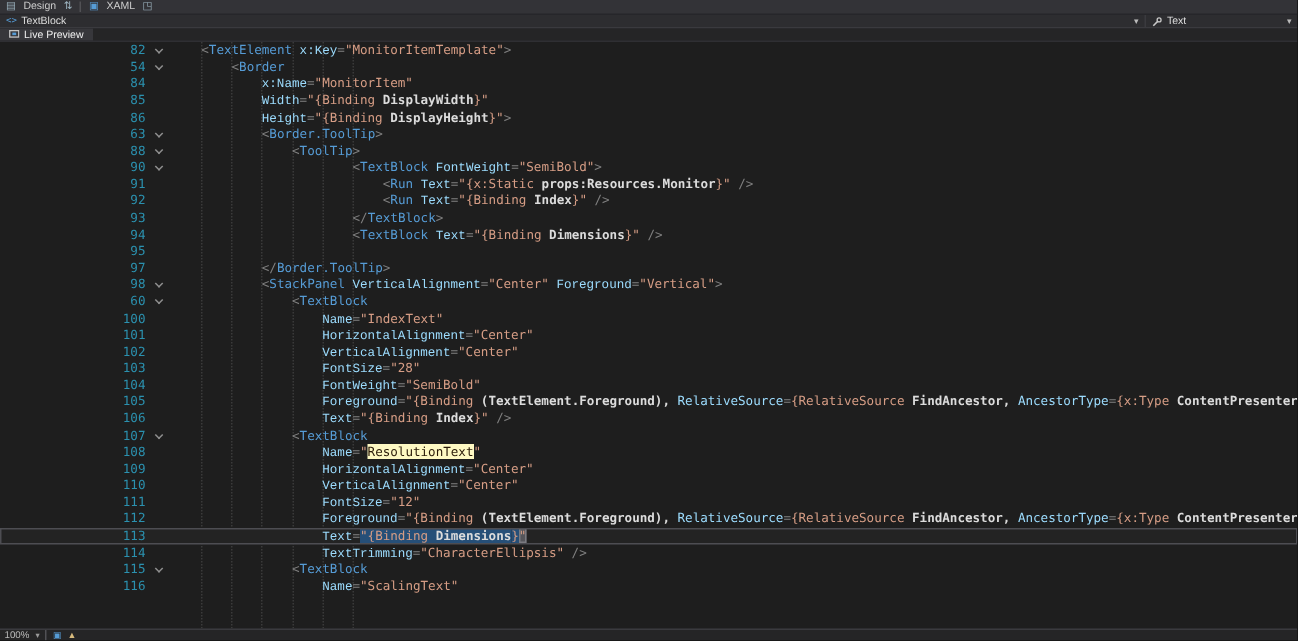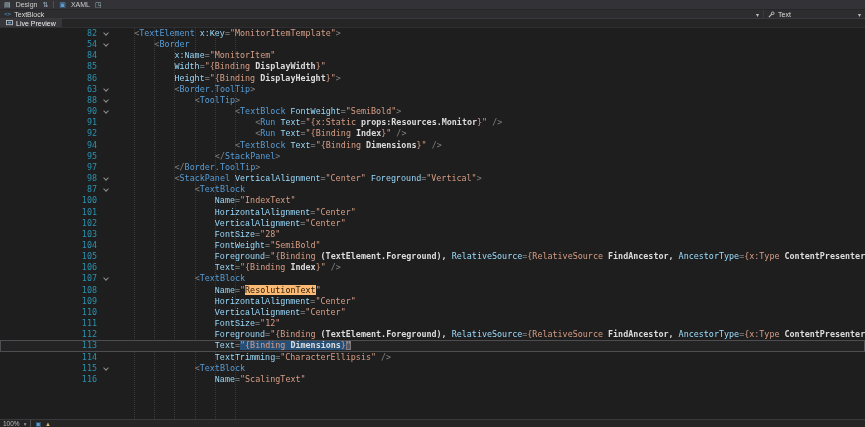--- a/index.html
+++ b/index.html
@@ -58,21 +58,21 @@
   }
   .code{white-space:pre;flex:1 1 auto;}
   
   .d{color:#808080;}
   .t{color:#569CD6;}
   .a{color:#9CDCFE;font-family:Liberation Mono, monospace;}
   .p{color:#9CDCFE;}
   .s{color:#D69D85;}
   .w{color:#DCDCDC;font-weight:bold;}
   .sel{background:#264F78;}
-  .find{background:#fdba74;color:#2A1A08;}
+  .find{background:#fef9c3;color:#2A1A08;}
   .qmatch{background:#55555a;outline:1px solid #7a7a80;outline-offset:-1px;}
   
   .bottombar{
     position:absolute;left:0;right:0;bottom:0;height:8px;
     background:#252526;border-top:1px solid #3a3a3e;
     display:flex;align-items:center;gap:4px;padding:0 3px;
     font-size:6.5px;color:#BBBBBB;
   }
   .bottombar .caret{font-size:5.5px;color:#9a9a9a;}
   .s-ico{font-size:6px;line-height:6px;}
@@ -184,43 +184,47 @@
           <span class="num">91</span>
           <span class="fold"></span>
           <span class="code"><span class="d">                            &lt;</span><span class="t">Run</span><span class="d"> </span><span class="a">Text</span><span class="d">=</span><span class="s">"{x:Static </span><span class="w">props:Resources.Monitor</span><span class="s">}"</span><span class="d"> /&gt;</span></span>
         </div>
         <div class="line">
           <span class="num">92</span>
           <span class="fold"></span>
           <span class="code"><span class="d">                            &lt;</span><span class="t">Run</span><span class="d"> </span><span class="a">Text</span><span class="d">=</span><span class="s">"{Binding </span><span class="w">Index</span><span class="s">}"</span><span class="d"> /&gt;</span></span>
         </div>
         <div class="line">
+          <span class="num">93</span>
+          <span class="fold"></span>
+          <span class="code"><span class="d">                        &lt;/</span><span class="t">TextBlock</span><span class="d">&gt;</span></span>
+        </div>
+        <div class="line">
           <span class="num">94</span>
           <span class="fold"></span>
           <span class="code"><span class="d">                        &lt;</span><span class="t">TextBlock</span><span class="d"> </span><span class="a">Text</span><span class="d">=</span><span class="s">"{Binding </span><span class="w">Dimensions</span><span class="s">}"</span><span class="d"> /&gt;</span></span>
         </div>
         <div class="line">
           <span class="num">95</span>
           <span class="fold"></span>
-          <span class="code"><span class="d">                    &lt;/</span><span class="t">StackPanel</span><span class="d">&gt;</span></span>
         </div>
         <div class="line">
           <span class="num">97</span>
           <span class="fold"></span>
           <span class="code"><span class="d">            &lt;/</span><span class="t">Border.ToolTip</span><span class="d">&gt;</span></span>
         </div>
         <div class="line">
           <span class="num">98</span>
           <span class="fold">
             <i></i>
           </span>
           <span class="code"><span class="d">            &lt;</span><span class="t">StackPanel</span><span class="d"> </span><span class="a">VerticalAlignment</span><span class="d">=</span><span class="s">"Center"</span><span class="d"> </span><span class="a">Foreground</span><span class="d">=</span><span class="s">"Vertical"</span><span class="d">&gt;</span></span>
         </div>
         <div class="line">
-          <span class="num">87</span>
+          <span class="num">60</span>
           <span class="fold">
             <i></i>
           </span>
           <span class="code"><span class="d">                &lt;</span><span class="t">TextBlock</span></span>
         </div>
         <div class="line">
           <span class="num">100</span>
           <span class="fold"></span>
           <span class="code"><span class="d">                    </span><span class="a">Name</span><span class="d">=</span><span class="s">"IndexText"</span></span>
         </div>

